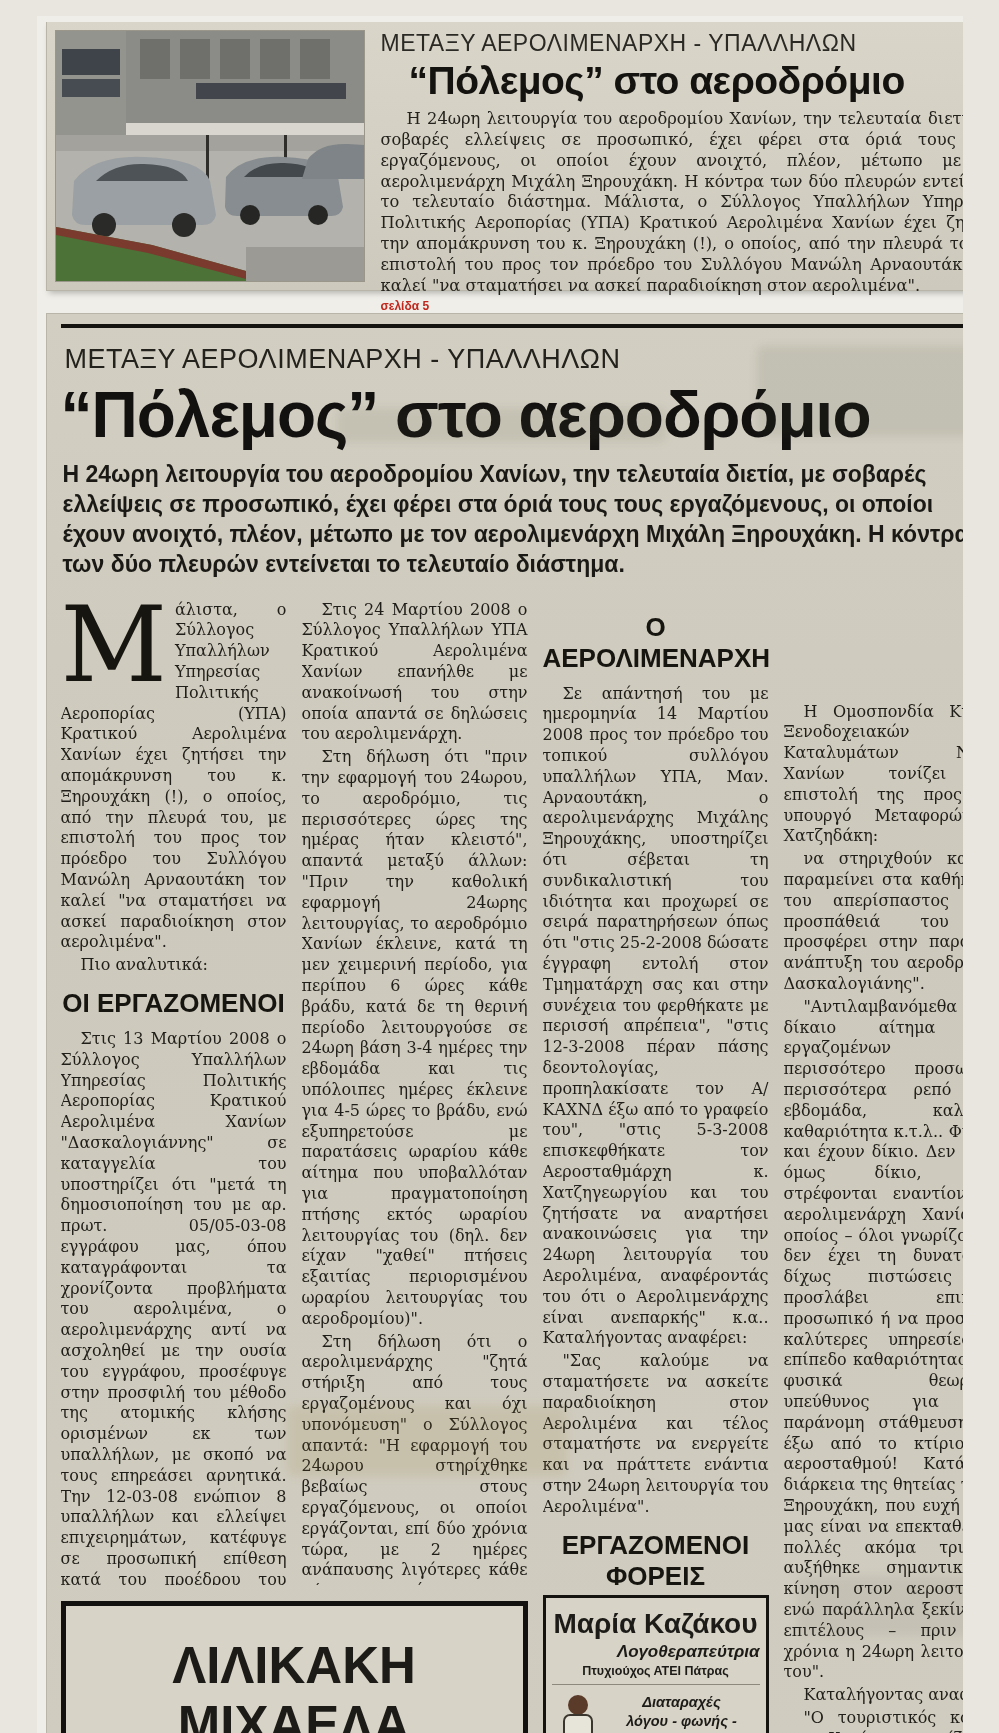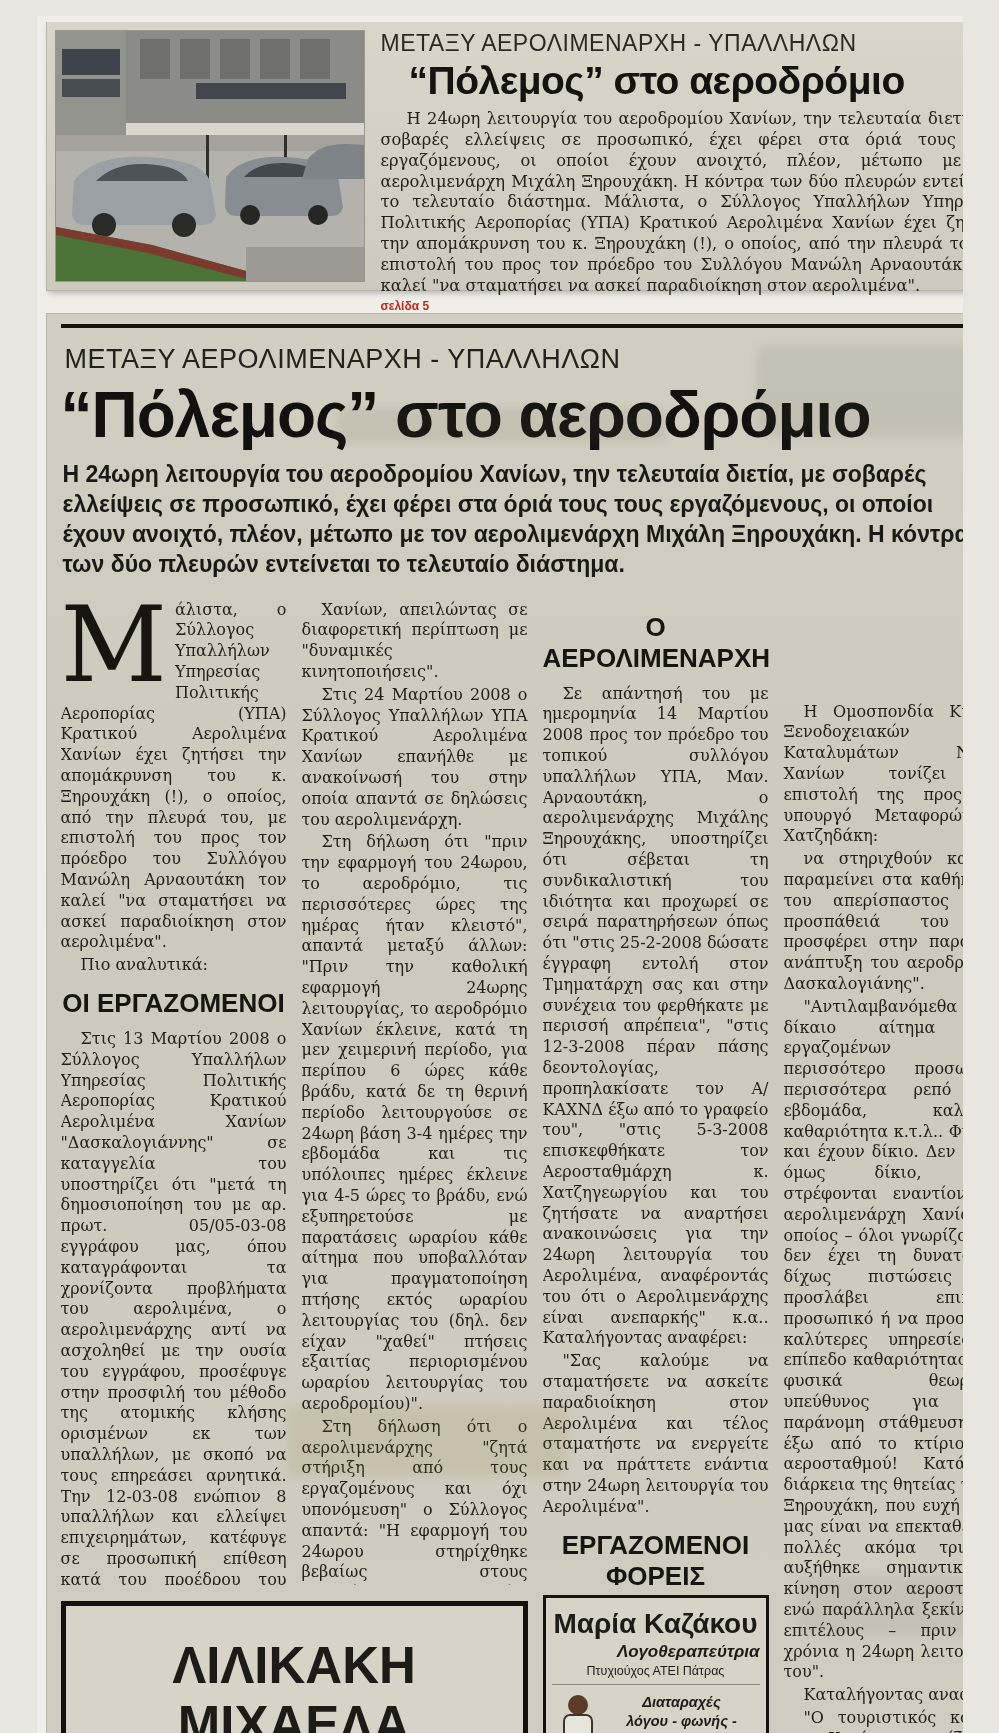--- a/index.html
+++ b/index.html
@@ -40,21 +40,21 @@
   
   .ad-left{grid-column:1 / 3;grid-row:2;margin-top:16px;border:5px solid #121110;background:#d7d3c6;
            text-align:center;padding:18px 8px 20px;font-family:"Liberation Sans","DejaVu Sans",sans-serif;}
   .ad-left .l1{font-weight:800;font-size:23px;}
   .ad-left .l2{font-weight:900;font-size:51px;margin:12px 0 14px;}
   .ad-left .l3{font-weight:800;font-size:21px;}
   .ad-right{grid-column:3;grid-row:2;margin-top:10px;border:3px solid #14130f;background:#d7d3c6;
             text-align:center;padding:10px 6px;font-family:"Liberation Sans","DejaVu Sans",sans-serif;}
   .ad-right .name{font-weight:900;font-size:28px;}
   .ad-right .title{font-weight:800;font-style:italic;font-size:17px;margin-top:2px;text-align:right;}
-  .ad-right .subtitle{font-weight:400;font-size:12.5px;margin-top:2px;border-bottom:1px solid #8d897c;padding-bottom:6px;}
+  .ad-right .subtitle{font-weight:700;font-size:12.5px;margin-top:2px;border-bottom:1px solid #8d897c;padding-bottom:6px;}
   .ad-right .svc-row{display:flex;align-items:flex-start;margin-top:8px;}
   .ad-right .fig{flex:0 0 52px;}
   .ad-right .svcs{flex:1;font-weight:800;font-style:italic;font-size:14.5px;line-height:1.35;}
   
   .smudge{position:absolute;filter:blur(4px);border-radius:8px;pointer-events:none;}
   .white-edge-top{position:absolute;left:0;top:0;width:100%;height:6px;background:#efeee8;}
 </style>
 </head>
 <body>
 
@@ -113,21 +113,20 @@
     <p class="art-lead">Η 24ωρη λειτουργία του αεροδρομίου Χανίων, την τελευταία διετία, με σοβαρές ελλείψεις σε προσωπικό, έχει φέρει στα όριά τους τους εργαζόμενους, οι οποίοι έχουν ανοιχτό, πλέον, μέτωπο με τον αερολιμενάρχη Μιχάλη Ξηρουχάκη. Η κόντρα των δύο πλευρών εντείνεται το τελευταίο διάστημα.</p>
 
     <div class="columns">
       <div class="col col1">
           <p class="body-p dropcap-p"><span class="dropcap">Μ</span>άλιστα, ο Σύλλογος Υπαλλήλων Υπηρεσίας Πολιτικής Αεροπορίας (ΥΠΑ) Κρατικού Αερολιμένα Χανίων έχει ζητήσει την απομάκρυνση του κ. Ξηρουχάκη (!), ο οποίος, από την πλευρά του, με επιστολή του προς τον πρόεδρο του Συλλόγου Μανώλη Αρναουτάκη τον καλεί "να σταματήσει να ασκεί παραδιοίκηση στον αερολιμένα".</p>
           <p class="body-p">Πιο αναλυτικά:</p>
           <h3 class="sec-head">ΟΙ ΕΡΓΑΖΟΜΕΝΟΙ</h3>
           <p class="body-p">Στις 13 Μαρτίου 2008 ο Σύλλογος Υπαλλήλων Υπηρεσίας Πολιτικής Αεροπορίας Κρατικού Αερολιμένα Χανίων "Δασκαλογιάννης" σε καταγγελία του υποστηρίζει ότι "μετά τη δημοσιοποίηση του με αρ. πρωτ. 05/05-03-08 εγγράφου μας, όπου καταγράφονται τα χρονίζοντα προβλήματα του αερολιμένα, ο αερολιμενάρχης αντί να ασχοληθεί με την ουσία του εγγράφου, προσέφυγε στην προσφιλή του μέθοδο της ατομικής κλήσης ορισμένων εκ των υπαλλήλων, με σκοπό να τους επηρεάσει αρνητικά. Την 12-03-08 ενώπιον 8 υπαλλήλων και ελλείψει επιχειρημάτων, κατέφυγε σε προσωπική επίθεση κατά του προέδρου του Συλλόγου, με οξείς χαρακτηρισμούς, ύβρεις, απειλές και ανυπόστατες κατηγορίες".</p>
         </div>
       <div class="col col2">
-          <p class="body-p">Χανίων, απειλώντας σε διαφορετική περίπτωση με "δυναμικές κινητοποιήσεις".</p>
           <p class="body-p">Στις 24 Μαρτίου 2008 ο Σύλλογος Υπαλλήλων ΥΠΑ Κρατικού Αερολιμένα Χανίων επανήλθε με ανακοίνωσή του στην οποία απαντά σε δηλώσεις του αερολιμενάρχη.</p>
           <p class="body-p">Στη δήλωση ότι "πριν την εφαρμογή του 24ωρου, το αεροδρόμιο, τις περισσότερες ώρες της ημέρας ήταν κλειστό", απαντά μεταξύ άλλων: "Πριν την καθολική εφαρμογή 24ωρης λειτουργίας, το αεροδρόμιο Χανίων έκλεινε, κατά τη μεν χειμερινή περίοδο, για περίπου 6 ώρες κάθε βράδυ, κατά δε τη θερινή περίοδο λειτουργούσε σε 24ωρη βάση 3-4 ημέρες την εβδομάδα και τις υπόλοιπες ημέρες έκλεινε για 4-5 ώρες το βράδυ, ενώ εξυπηρετούσε με παρατάσεις ωραρίου κάθε αίτημα που υποβαλλόταν για πραγματοποίηση πτήσης εκτός ωραρίου λειτουργίας του (δηλ. δεν είχαν "χαθεί" πτήσεις εξαιτίας περιορισμένου ωραρίου λειτουργίας του αεροδρομίου)".</p>
           <p class="body-p">Στη δήλωση ότι ο αερολιμενάρχης "ζητά στήριξη από τους εργαζομένους και όχι υπονόμευση" ο Σύλλογος απαντά: "Η εφαρμογή του 24ωρου στηρίχθηκε βεβαίως στους εργαζόμενους, οι οποίοι εργάζονται, επί δύο χρόνια τώρα, με 2 ημέρες ανάπαυσης λιγότερες κάθε μήνα, σε σχέση με τους συναδέλφους τους, υπαλλήλους της ΥΠΑ, που εργάζονται στα άλλα αεροδρόμια 24ωρης λειτουργίας (Αθήνα, Θεσσαλονίκη, Ηράκλειο, Ρόδο, Κέρκυρα, Κω) σε βάρος της οικογενειακής και κοινωνικής τους ζωής, ακόμα και σε βάρος της ίδιας της σωματικής και ψυχικής τους υγείας".</p>
         </div>
       <div class="col col3">
           <h3 class="sec-head">Ο ΑΕΡΟΛΙΜΕΝΑΡΧΗΣ</h3>
           <p class="body-p">Σε απάντησή του με ημερομηνία 14 Μαρτίου 2008 προς τον πρόεδρο του τοπικού συλλόγου υπαλλήλων ΥΠΑ, Μαν. Αρναουτάκη, ο αερολιμενάρχης Μιχάλης Ξηρουχάκης, υποστηρίζει ότι σέβεται τη συνδικαλιστική του ιδιότητα και προχωρεί σε σειρά παρατηρήσεων όπως ότι "στις 25-2-2008 δώσατε έγγραφη εντολή στον Τμηματάρχη σας και στην συνέχεια του φερθήκατε με περισσή απρέπεια", "στις 12-3-2008 πέραν πάσης δεοντολογίας, προπηλακίσατε τον Α/ΚΑΧΝΔ έξω από το γραφείο του", "στις 5-3-2008 επισκεφθήκατε τον Αεροσταθμάρχη κ. Χατζηγεωργίου και του ζητήσατε να αναρτήσει ανακοινώσεις για την 24ωρη λειτουργία του Αερολιμένα, αναφέροντάς του ότι ο Αερολιμενάρχης είναι ανεπαρκής" κ.α.. Καταλήγοντας αναφέρει:</p>
           <p class="body-p">"Σας καλούμε να σταματήσετε να ασκείτε παραδιοίκηση στον Αερολιμένα και τέλος σταματήστε να ενεργείτε και να πράττετε ενάντια στην 24ωρη λειτουργία του Αερολιμένα".</p>
           <h3 class="sec-head">ΕΡΓΑΖΟΜΕΝΟΙ ΦΟΡΕΙΣ</h3>
           <p class="body-p">Την υποστήριξή τους στον αερολιμενάρχη εκφράζουν τουριστικοί φορείς.</p>

